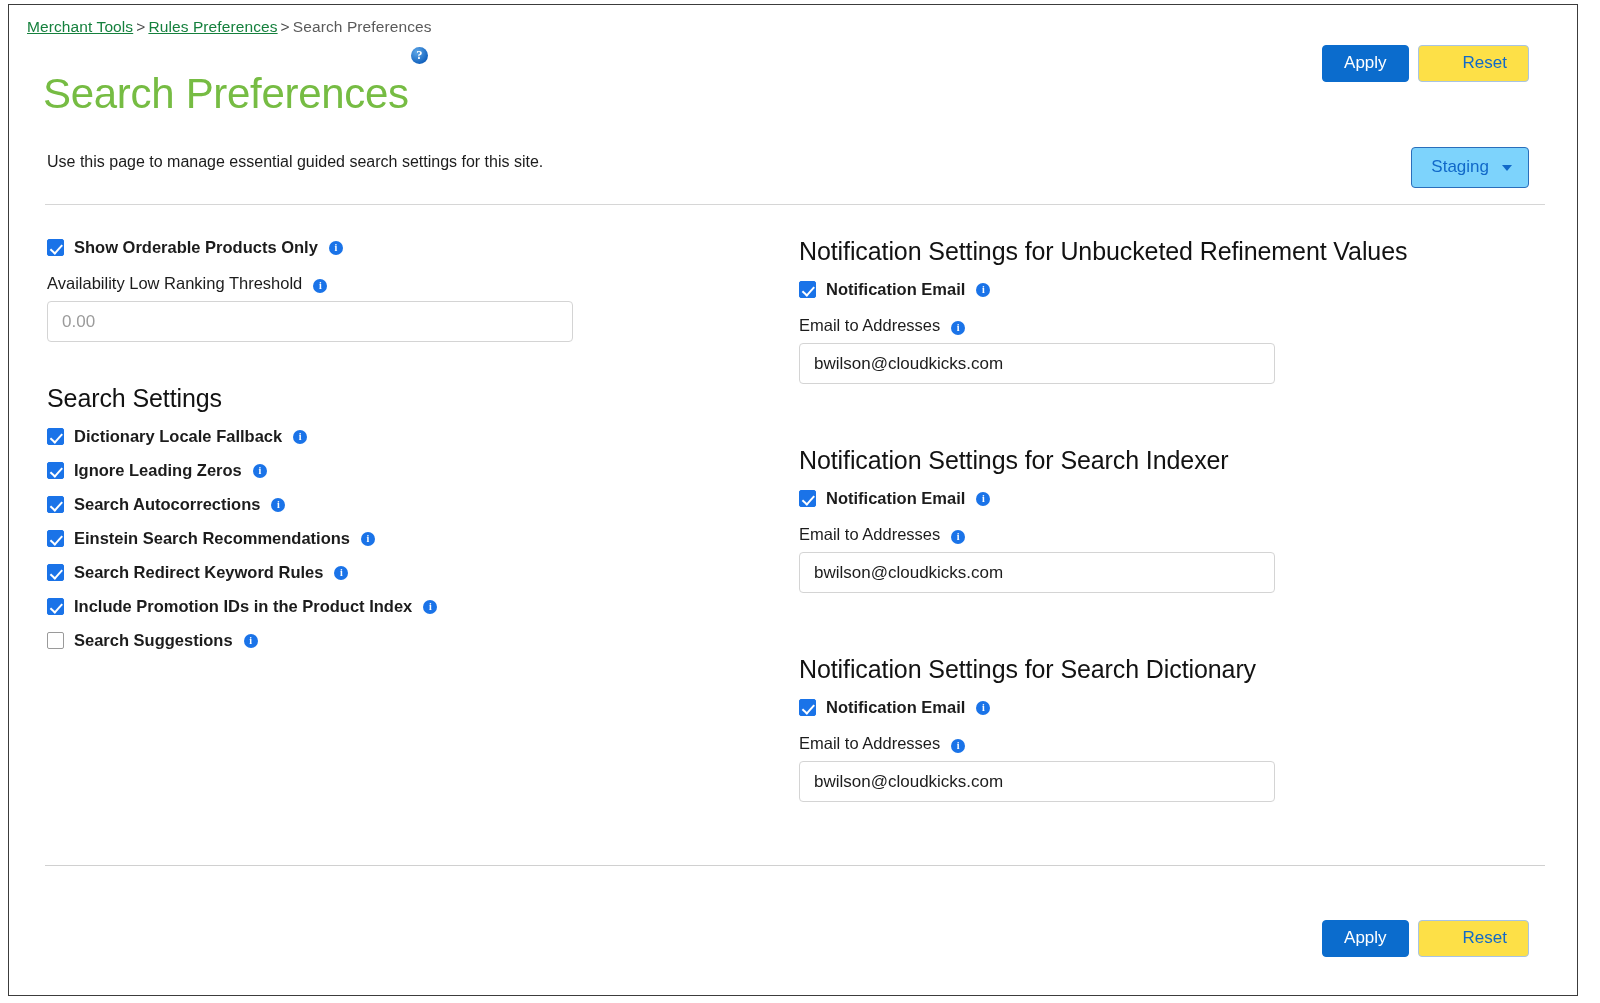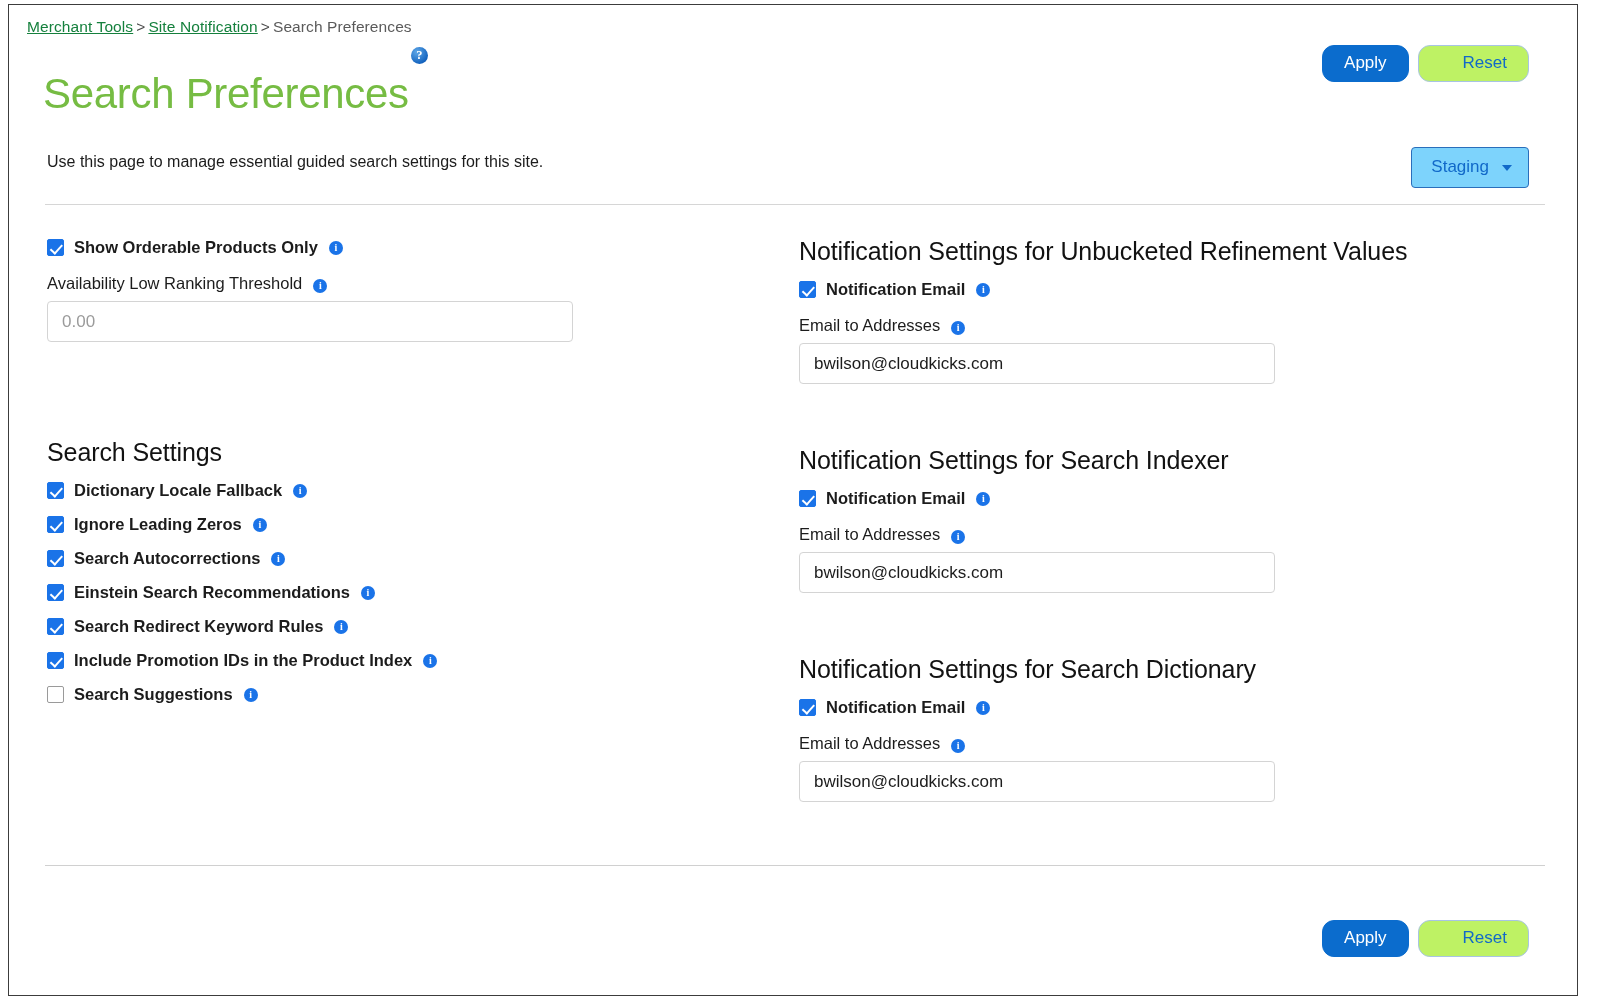--- a/index.html
+++ b/index.html
@@ -91,33 +91,33 @@
   .header-actions {
     position: absolute;
     right: 48px;
     top: 40px;
     display: flex;
     gap: 9px;
   }
   .btn {
     font-family: "Liberation Sans", sans-serif;
     font-size: 17px;
-    border-radius: 12px;
+    border-radius: 4px;
     padding: 7px 21px 8px;
     cursor: pointer;
     line-height: 20px;
     white-space: nowrap;
   }
   .btn-primary {
     background: #0b6ccd;
     border: 1px solid #0b6ccd;
     color: #ffffff;
   }
   .btn-secondary {
-    background: #bef264;
+    background: #fde047;
     border: 1px solid #a8c4e4;
     color: #1169c9;
     padding-left: 44px;
   }
 
   
   .intro-text {
     position: absolute;
     left: 38px;
     top: 148px;
@@ -277,32 +277,32 @@
 
   
   .footer-actions {
     position: absolute;
     right: 48px;
     top: 915px;
     display: flex;
     gap: 9px;
   }
 
-  .sp-search-settings { margin-top: 96px; }
+  .sp-search-settings { margin-top: 42px; }
   .sp-indexer { margin-top: 62px; }
   .sp-dictionary { margin-top: 62px; }
 </style>
 </head>
 <body>
 
 <div class="page-frame">
  <div class="page-inner">
 
   <div class="breadcrumb">
-    <a>Merchant Tools</a><span class="sep">&gt;</span><a>Site Notification</a><span class="sep">&gt;</span><span class="current">Search Preferences</span>
+    <a>Merchant Tools</a><span class="sep">&gt;</span><a>Rules Preferences</a><span class="sep">&gt;</span><span class="current">Search Preferences</span>
   </div>
 
   <div class="title-wrap">
     <h1 class="page-title">Search Preferences</h1>
     <span class="help-icon">?</span>
   </div>
 
   <div class="header-actions">
     <button class="btn btn-primary">Apply</button>
     <button class="btn btn-secondary">Reset</button>

